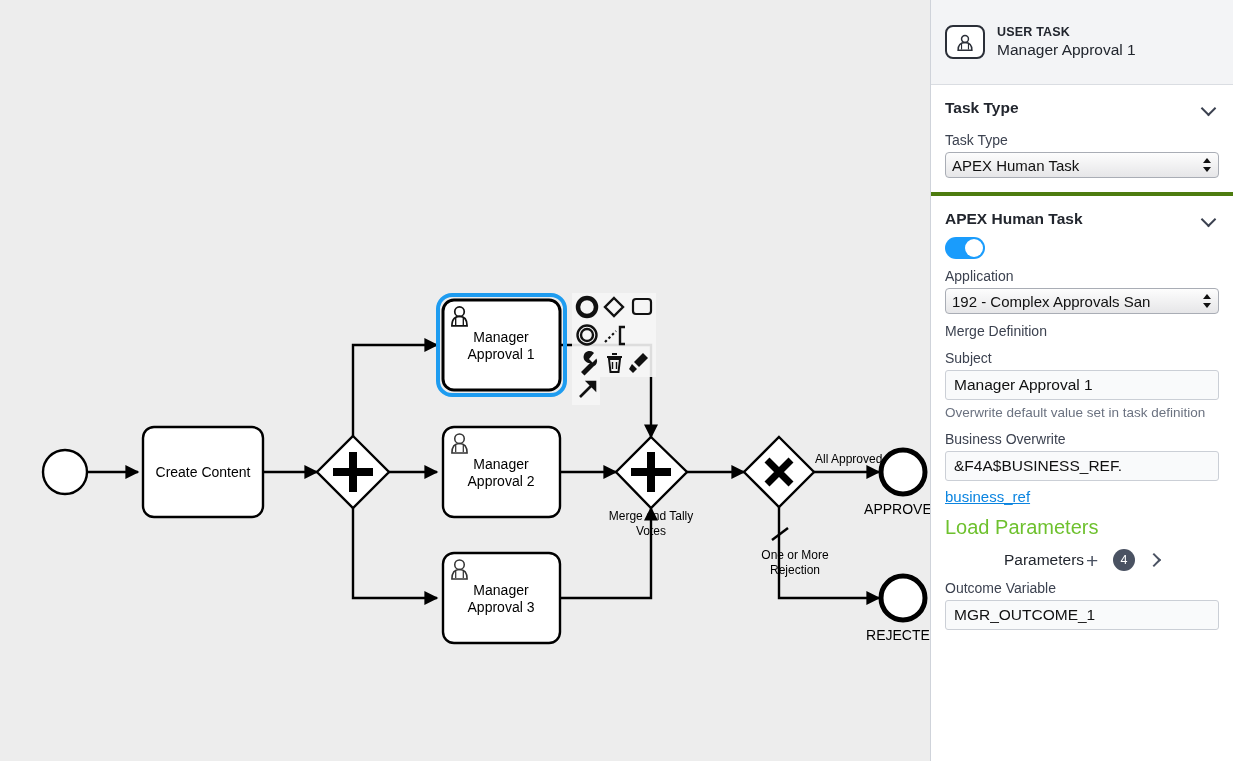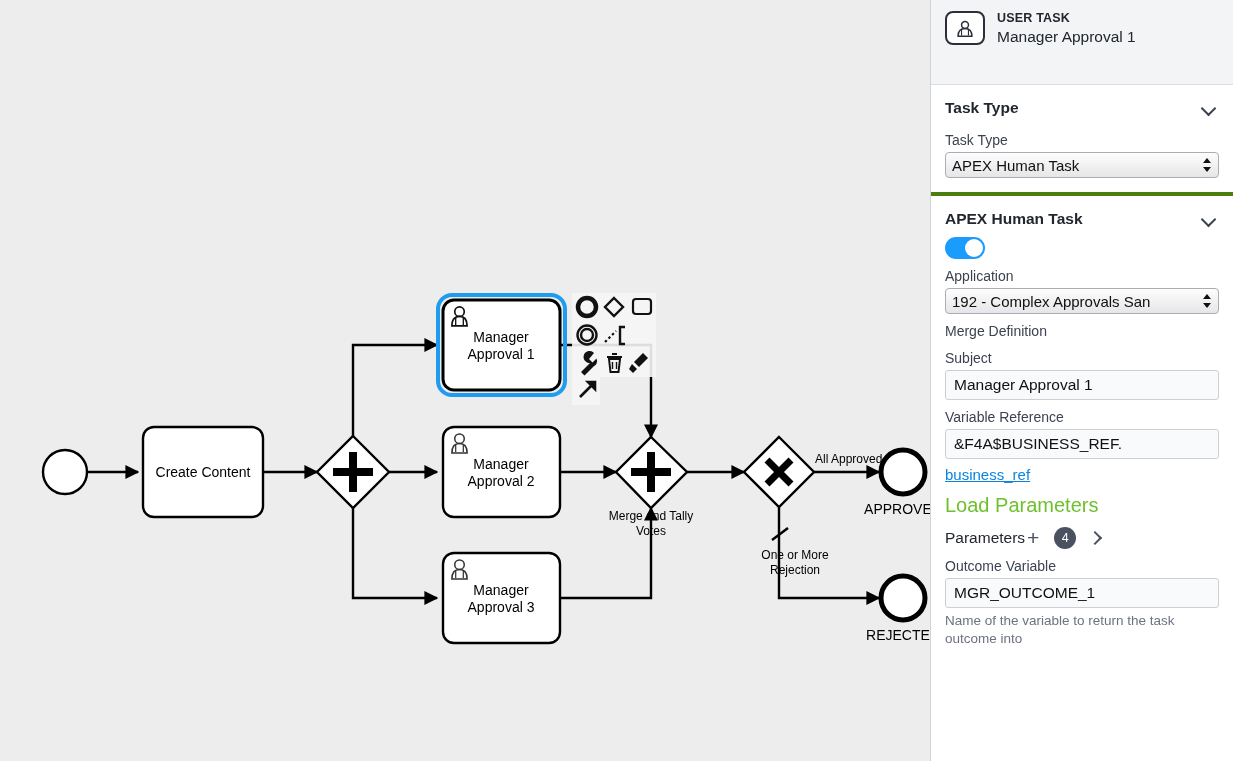--- a/index.html
+++ b/index.html
@@ -30,21 +30,21 @@
     border-left:1px solid #cfd3da;
     box-sizing:border-box;
     overflow:hidden;
     font-size:14px;
     color:#22262e;
   }
   .panel-header{
     background:#f3f4f6;
     border-bottom:1px solid #dadde2;
     padding:11px 14px;
-    display:flex;gap:12px;
+    display:flex;align-items:center;gap:12px;
     height:85px;box-sizing:border-box;
   }
   .header-icon{
     width:36px;height:30px;flex:0 0 auto;
     border:2.5px solid #2b2f38;border-radius:8px;
     background:#fff;
     display:flex;align-items:center;justify-content:center;
   }
   .header-text{display:flex;flex-direction:column;line-height:1.25;}
   .header-kind{font-size:12.5px;font-weight:bold;letter-spacing:.2px;color:#22262e;}
@@ -113,21 +113,21 @@
     background:#fff;
   }
   a.link{
     display:inline-block;color:#0a84e0;font-size:15px;text-decoration:underline;
     margin:7px 0 2px 0;
   }
   .action-link{
     display:block;color:#6ec12e;font-size:20px;margin:9px 0 4px 0;cursor:pointer;
   }
   .params-row{
-    display:flex;align-items:center;justify-content:flex-start;
+    display:flex;align-items:center;justify-content:center;
     margin:10px 0 4px 0;
   }
   .params-label{font-size:15.5px;color:#22262e;}
   .params-actions{display:flex;align-items:center;gap:13px;}
   .plus-btn{
     font-size:21px;line-height:1;color:#4a5262;cursor:pointer;
     width:16px;text-align:center;
   }
   .count-badge{
     width:22px;height:22px;border-radius:50%;background:#4a5262;color:#fff;
@@ -337,34 +337,34 @@
       <select class="ctl">
         <option>192 - Complex Approvals San</option>
       </select>
       <span class="select-arrows"></span>
     </div>
 
     <div class="field-label">Merge Definition</div>
 
     <div class="field-label">Subject</div>
     <input class="ctl" value="Manager Approval 1" style="">
-
-    <div class="field-label">Variable Reference</div>
+    <div class="hint">Overwrite default value set in task definition</div>
+
+    <div class="field-label">Business Overwrite</div>
     <input class="ctl" value="&amp;F4A$BUSINESS_REF." style="">
     <a class="link" href="#">business_ref</a>
 
     <span class="action-link">Load Parameters</span>
 
     <div class="params-row">
       <span class="params-label">Parameters</span>
       <span class="params-actions">
         <span class="plus-btn">+</span>
         <span class="count-badge">4</span>
         <span class="arrow-btn"></span>
       </span>
     </div>
 
     <div class="field-label">Outcome Variable</div>
     <input class="ctl" value="MGR_OUTCOME_1" style="">
-    <div class="hint">Name of the variable to return the task outcome into</div>
   </div>
 
 </div>
 
 </body></html>

